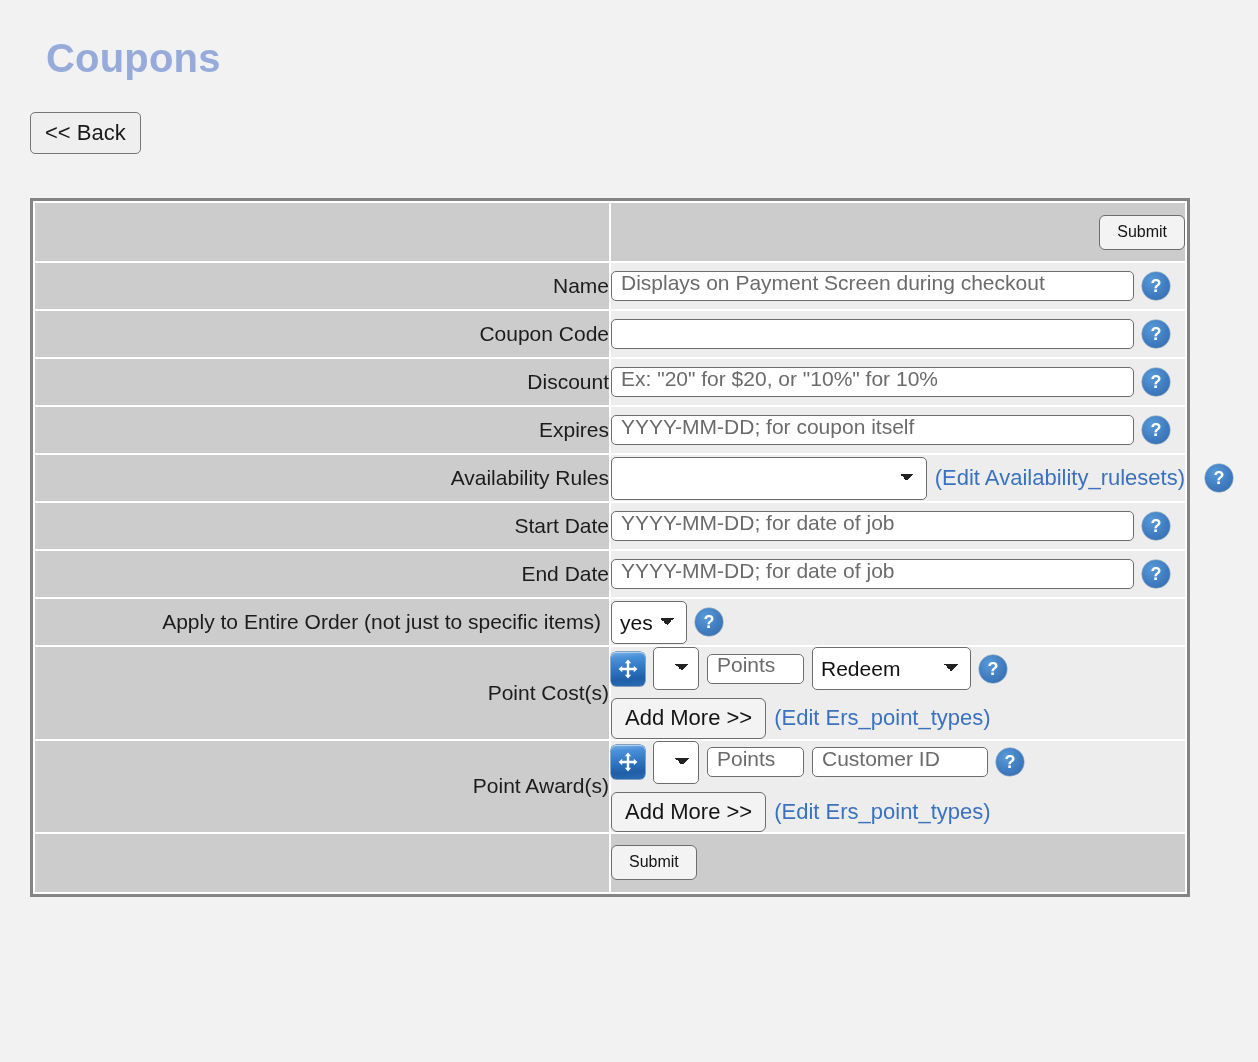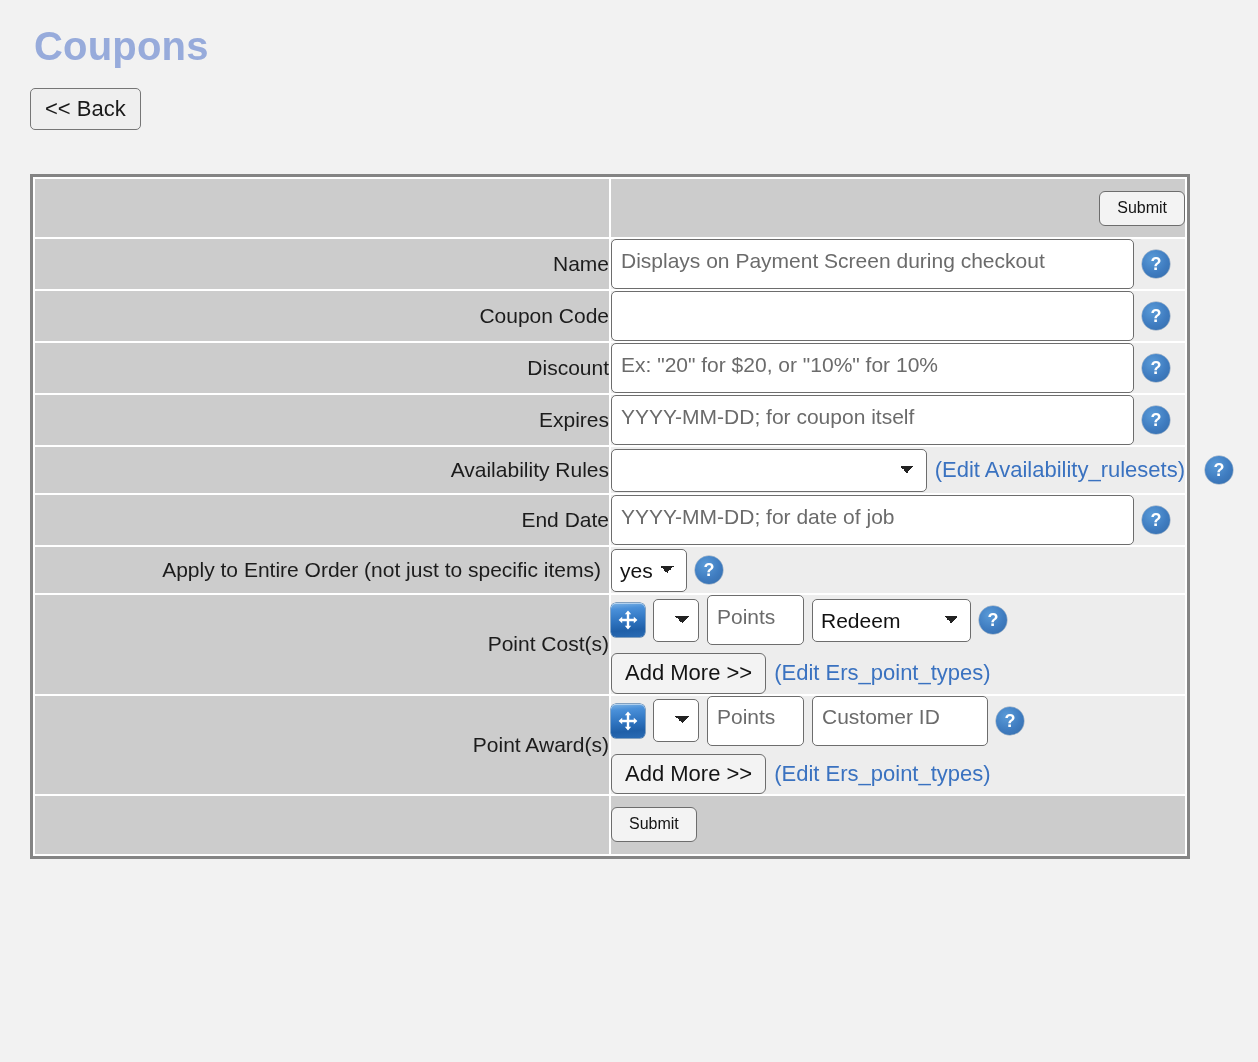--- a/index.html
+++ b/index.html
@@ -14,21 +14,21 @@
     overflow: hidden;
     -webkit-font-smoothing: antialiased;
   }
 
   .page { padding: 0; }
 
   .page-title {
     color: #97abdb;
     font-size: 40px;
     font-weight: bold;
-    margin: 4px;
+    margin: 16px;
     padding: 18px 0 0 30px;
     letter-spacing: 0.2px;
     line-height: 1.2;
   }
 
   .back-btn-wrap { padding: 14px 0 0 30px; }
 
   .btn {
     font-family: "Liberation Sans", sans-serif;
     font-size: 22px;
@@ -99,21 +99,21 @@
 
   input.txt {
     font-family: "Liberation Sans", sans-serif;
     font-size: 21px;
     color: #7f1d1d;
     background: #ffffff;
     border: 1px solid #6d6d6d;
     border-radius: 5px;
     padding: 1px 9px 8px 9px;
     box-sizing: border-box;
-    height: 50px;
+    height: 30px;
     outline: none;
   }
   input.txt::placeholder { color: #6b6b6b; opacity: 1; }
   input.w-wide { width: 523px; }
   input.w-points { width: 97px; }
   input.w-customer { width: 176px; }
 
   select.sel {
     font-family: "Liberation Sans", sans-serif;
     font-size: 21px;
@@ -296,20 +296,31 @@
                 <option></option>
               </select>
               <a class="edit-link">(Edit Availability_rulesets)</a>
               <span class="help-icon">
                   <span>?</span>
                 </span>
             </div>
           </td>
         </tr>
 
+        <tr>
+          <td class="label-cell">Start Date</td>
+          <td class="field-cell">
+            <div class="row-inner">
+              <input class="txt w-wide" type="text" placeholder="YYYY-MM-DD; for date of job" style="">
+              <span class="help-icon">
+                  <span>?</span>
+                </span>
+            </div>
+          </td>
+        </tr>
 
         <tr>
           <td class="label-cell">End Date</td>
           <td class="field-cell">
             <div class="row-inner">
               <input class="txt w-wide" type="text" placeholder="YYYY-MM-DD; for date of job" style="">
               <span class="help-icon">
                   <span>?</span>
                 </span>
             </div>

